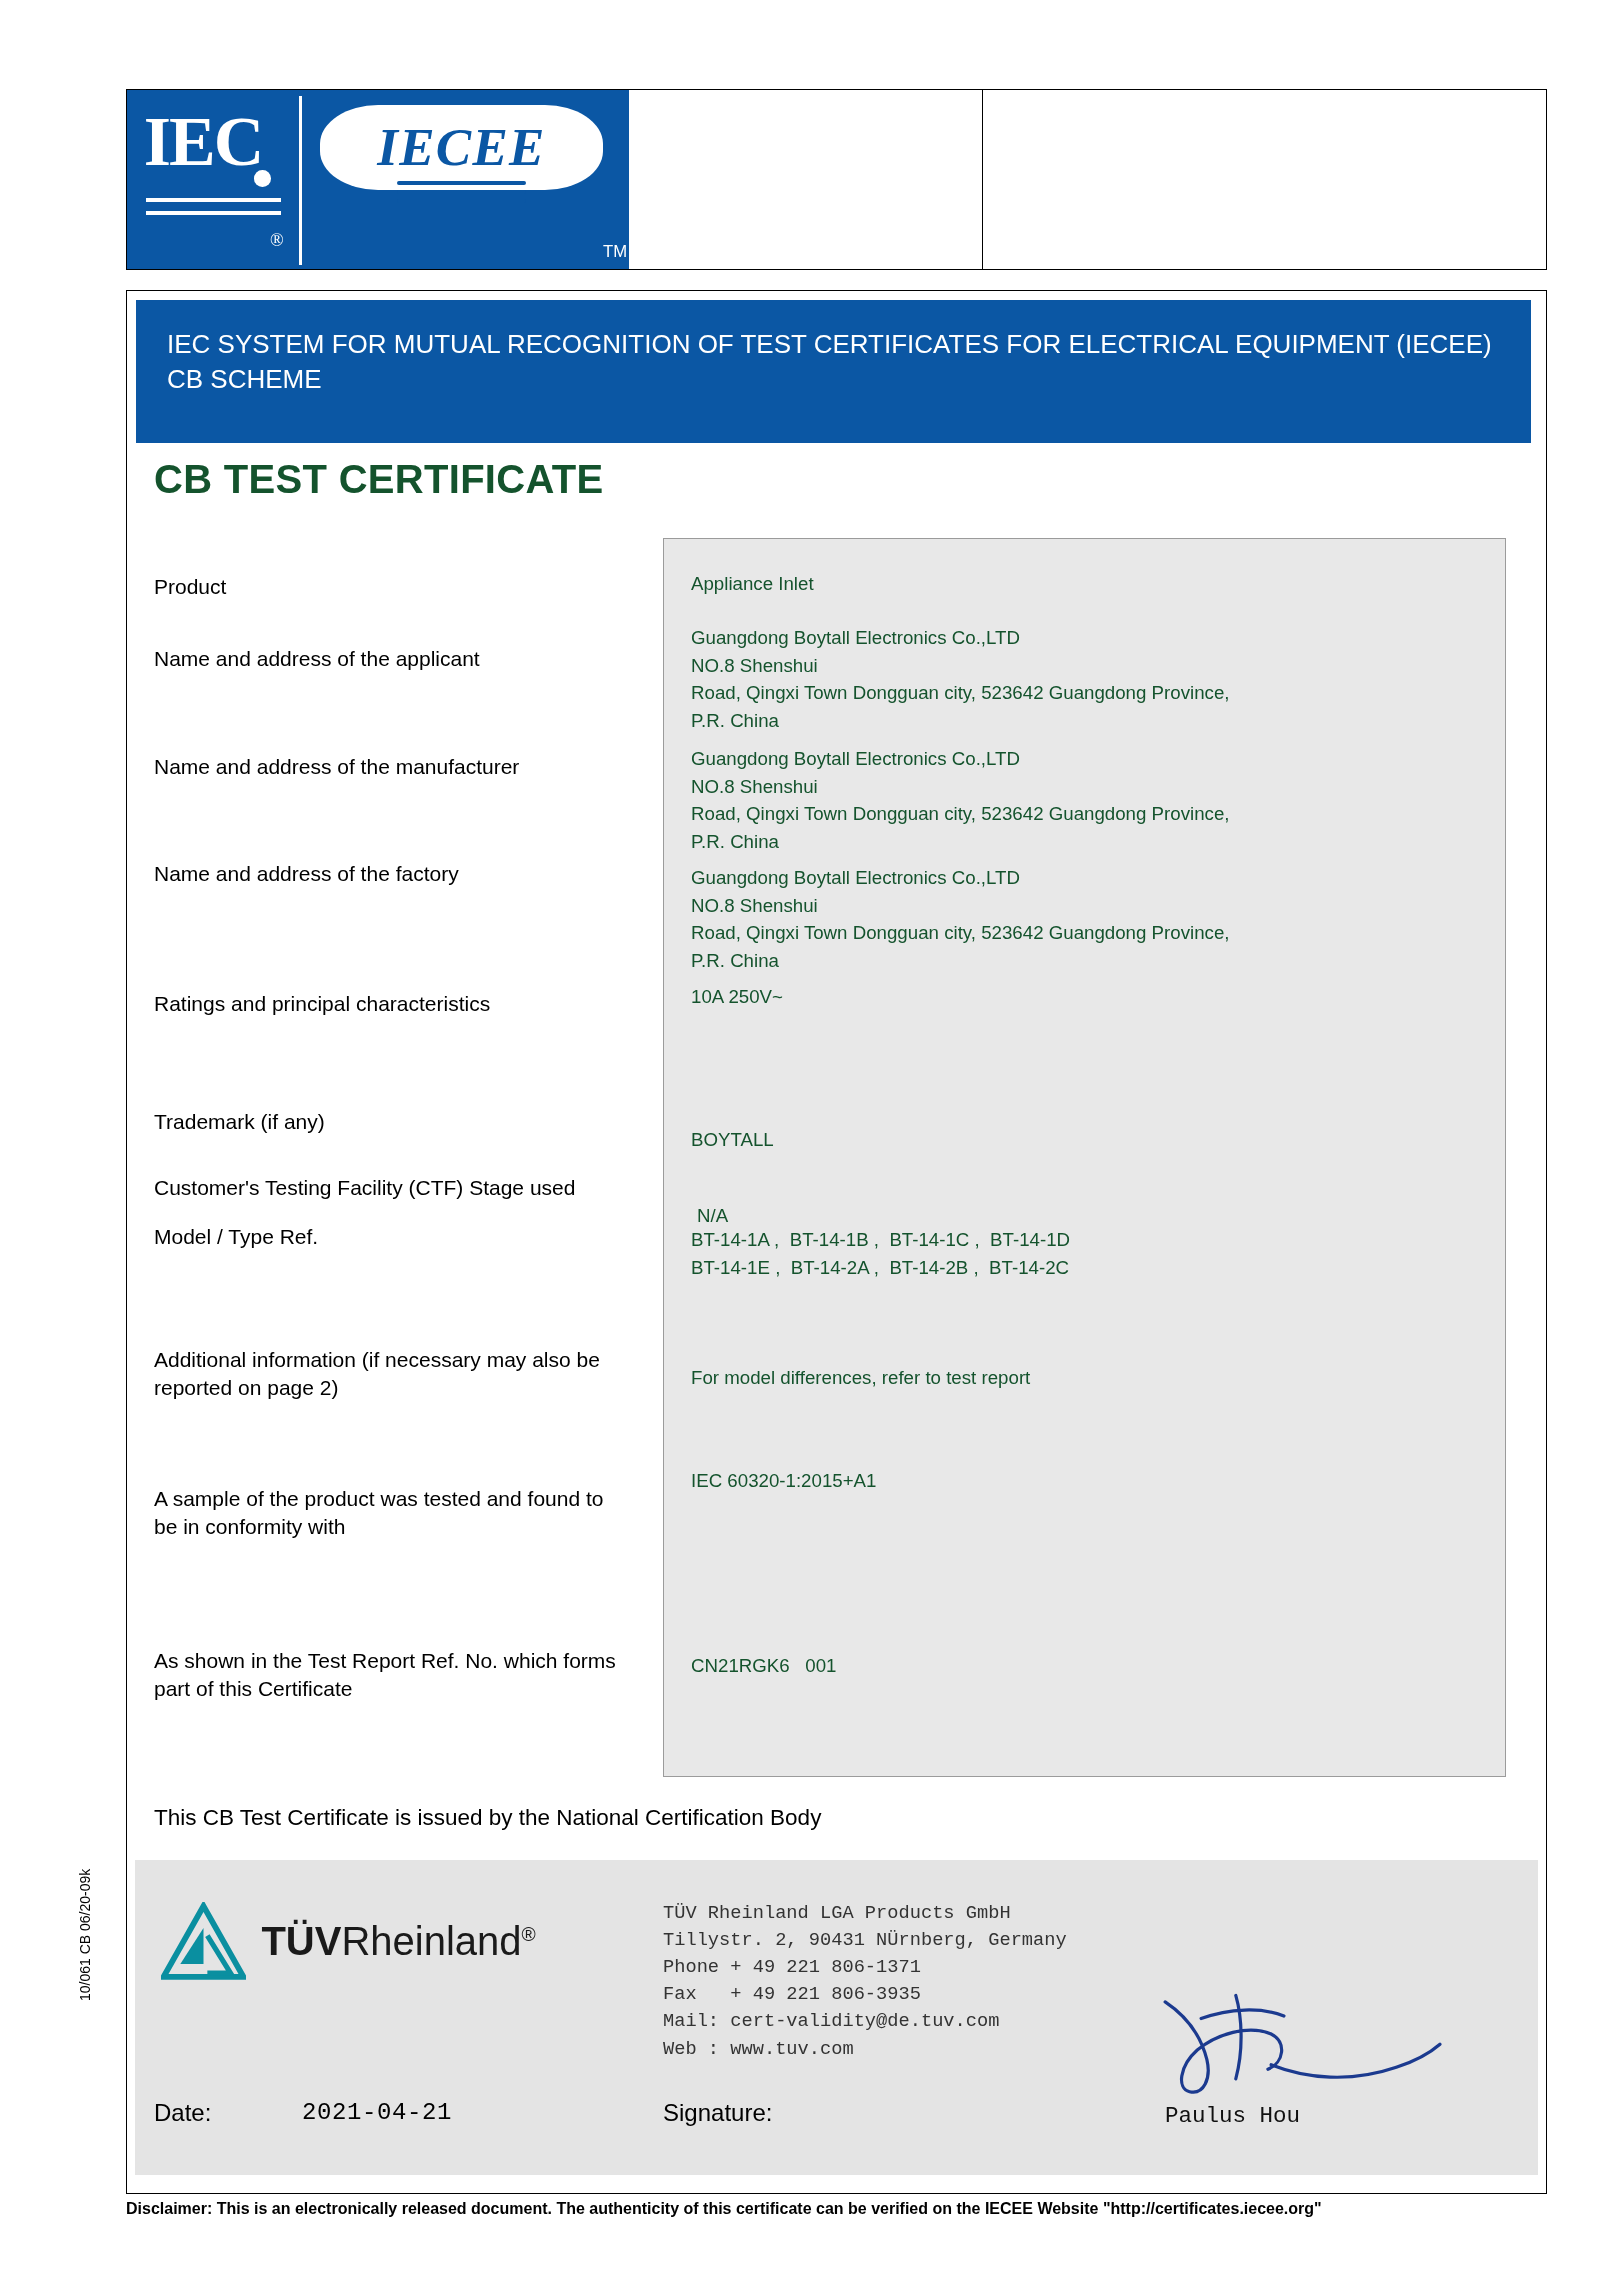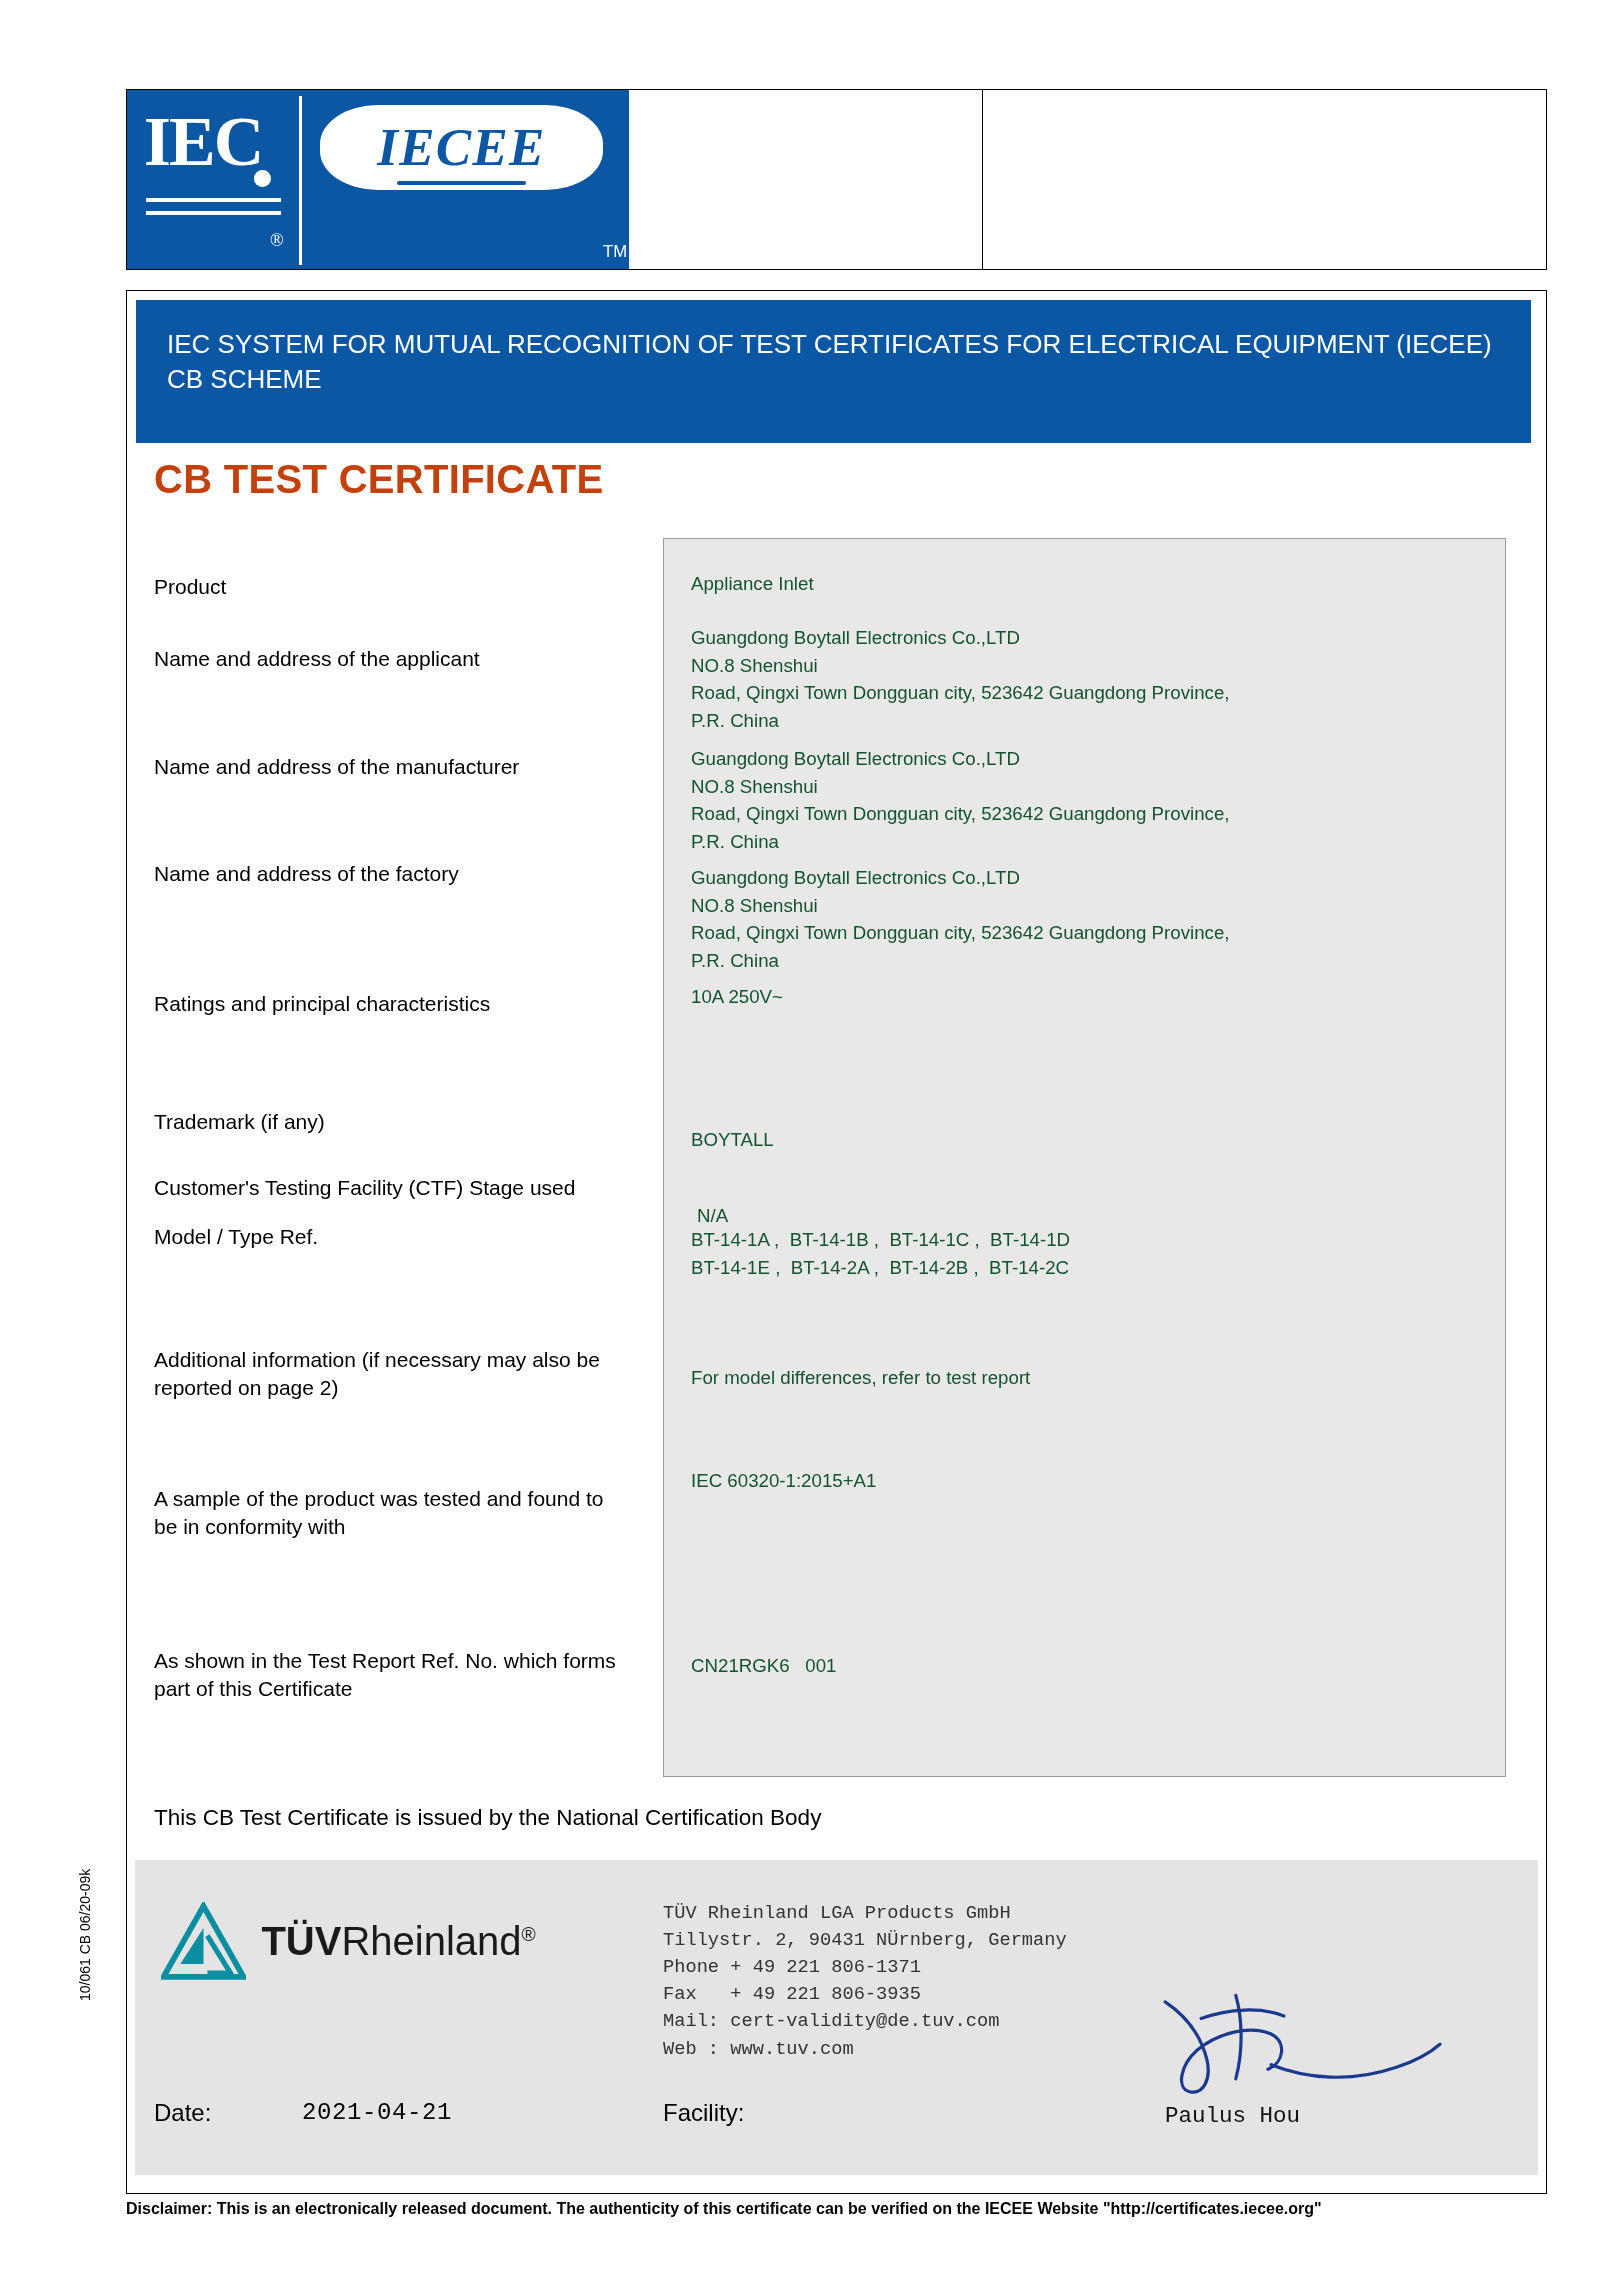--- a/index.html
+++ b/index.html
@@ -200,21 +200,21 @@
     font-size: 26px;
     line-height: 1.35;
     font-family: "Liberation Sans", sans-serif;
   }
   .cert-title {
     position: absolute;
     left: 154px;
     top: 457px;
     font-size: 40px;
     font-weight: bold;
-    color: #c2410c;
+    color: #14532d;
     letter-spacing: 0.3px;
     font-family: "Liberation Sans", sans-serif;
   }
 
   
   .label {
     position: absolute;
     font-size: 21px;
     color: #000;
     line-height: 1.32;
@@ -452,20 +452,20 @@
         <path d="M40 20 C70 40, 95 70, 105 110 C112 140, 100 165, 78 160 C58 155, 62 120, 90 95 C120 70, 170 55, 205 70 C230 82, 225 115, 200 125"></path>
         <path d="M96 46 C140 30, 190 28, 225 42"></path>
         <path d="M150 10 C160 45, 162 95, 150 140"></path>
         <path d="M205 118 C260 140, 330 146, 400 122 C430 112, 452 100, 468 86"></path>
       </g>
     </svg>
   </div>
 
   <div class="date-label">Date:</div>
   <div class="date-value">2021-04-21</div>
-  <div class="sig-label">Facility:</div>
+  <div class="sig-label">Signature:</div>
   <div class="sig-name">Paulus Hou</div>
 
   <div class="disclaimer">Disclaimer:  This is an electronically released document. The authenticity of this certificate can be verified on the IECEE Website "http://certificates.iecee.org"</div>
   <div class="side-code">10/061 CB 06/20-09k</div>
 
 </div>
 
 
 </body></html>

